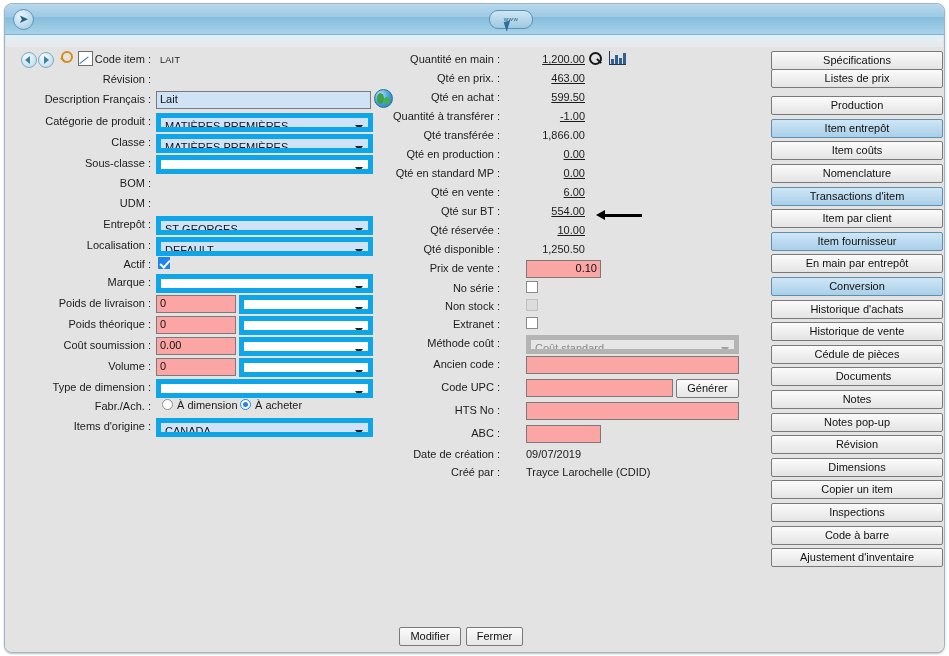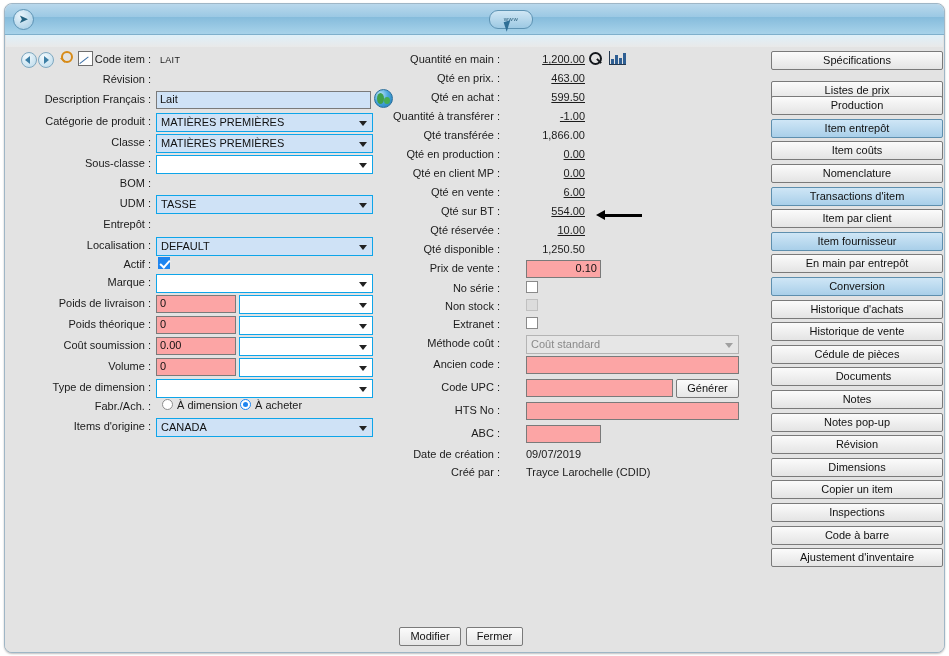--- a/index.html
+++ b/index.html
@@ -15,21 +15,21 @@
     background:linear-gradient(to bottom,#cfe6f4,#9dc9e3);}
   .www-badge span{display:block;text-align:center;font-size:6px;letter-spacing:.5px;color:#2b5f7c;line-height:16px;}
   .cursor-arrow{position:absolute;left:500px;top:17px;width:0;height:0;
     border-left:7px solid #2f6f96;border-bottom:10px solid transparent;transform:rotate(-18deg);}
   .toolstrip{position:absolute;left:1px;right:1px;top:31px;height:12px;background:linear-gradient(to bottom,#dff0f9,#e9e9e9);}
   .body{position:absolute;left:0;right:0;top:43px;bottom:0;background:#e3e3e3;}
   .lbl{position:absolute;text-align:right;font-size:11px;color:#1b1b1b;white-space:nowrap;}
   .val-static{position:absolute;font-size:11px;color:#1b1b1b;white-space:nowrap;}
   .inp{position:absolute;box-sizing:border-box;height:18px;border:1px solid #7a7a7a;background:#cfe2f6;font-family:"Liberation Sans",sans-serif;font-size:11px;color:#111;padding:1px 3px;}
   .inp.white{background:#fca5a5;}
-  .sel{position:absolute;box-sizing:border-box;height:19px;border:1px solid #0ea5e9;background:#cfe2f6;font-size:11px;color:#111;padding:2px 16px 2px 4px;white-space:nowrap;overflow:hidden;}
+  .sel{position:absolute;box-sizing:border-box;height:19px;border:5px solid #0ea5e9;background:#cfe2f6;font-size:11px;color:#111;padding:2px 16px 2px 4px;white-space:nowrap;overflow:hidden;}
   .sel.empty{background:#ffffff;}
   .sel.disabled{background:#e6e6e6;color:#8a8a8a;border-color:#b4b4b4;}
   .sel:after{content:"";position:absolute;right:5px;top:7px;width:0;height:0;border-left:4px solid transparent;border-right:4px solid transparent;border-top:5px solid #222;}
   .sel.disabled:after{border-top-color:#a0a0a0;}
   .cbx{position:absolute;width:12px;height:12px;box-sizing:border-box;border:1px solid #8a8a8a;background:#ffffff;}
   .cbx.checked{background:#1e85f0;border-color:#1e85f0;}
   .cbx.checked:after{content:"";position:absolute;left:3px;top:0px;width:4px;height:8px;border:solid #fff;border-width:0 2px 2px 0;transform:rotate(42deg);}
   .cbx.disabled{background:#dcdcdc;border-color:#c0c0c0;}
   .rad{position:absolute;width:11px;height:11px;box-sizing:border-box;border:1px solid #8d8d8d;border-radius:50%;background:#fff;}
   .rad.on{border-color:#1e85f0;}
@@ -103,23 +103,23 @@
 
     <div class="lbl" style="left:0px;top:89px;width:146px;">Classe :</div>
     <div class="sel" style="left:151px;top:87px;width:217px;">MATIÈRES PREMIÈRES</div>
 
     <div class="lbl" style="left:0px;top:110px;width:146px;">Sous-classe :</div>
     <div class="sel empty" style="left:151px;top:108px;width:217px;"></div>
 
     <div class="lbl" style="left:0px;top:130px;width:146px;">BOM :</div>
 
     <div class="lbl" style="left:0px;top:150px;width:146px;">UDM :</div>
-    <div class="sel" style="left:151px;top:148px;width:217px;">TASSE</div>
 
     <div class="lbl" style="left:0px;top:171px;width:146px;">Entrepôt :</div>
+    <div class="sel" style="left:151px;top:169px;width:217px;">ST-GEORGES</div>
 
     <div class="lbl" style="left:0px;top:192px;width:146px;">Localisation  :</div>
     <div class="sel" style="left:151px;top:190px;width:217px;">DEFAULT</div>
 
     <div class="lbl" style="left:0px;top:211px;width:146px;">Actif :</div>
     <div class="cbx checked" style="left:153px;top:210px;"></div>
 
     <div class="lbl" style="left:0px;top:229px;width:146px;">Marque :</div>
     <div class="sel empty" style="left:151px;top:227px;width:217px;"></div>
 
@@ -172,21 +172,21 @@
 
     <div class="lbl" style="left:330px;top:63px;width:165px;">Quantité à transférer :</div>
     <div class="num link" style="left:500px;top:63px;width:80px;">-1.00</div>
 
     <div class="lbl" style="left:330px;top:82px;width:165px;">Qté transférée :</div>
     <div class="num" style="left:500px;top:82px;width:80px;">1,866.00</div>
 
     <div class="lbl" style="left:330px;top:101px;width:165px;">Qté en production :</div>
     <div class="num link" style="left:500px;top:101px;width:80px;">0.00</div>
 
-    <div class="lbl" style="left:330px;top:120px;width:165px;">Qté en client MP :</div>
+    <div class="lbl" style="left:330px;top:120px;width:165px;">Qté en standard MP :</div>
     <div class="num link" style="left:500px;top:120px;width:80px;">0.00</div>
 
     <div class="lbl" style="left:330px;top:139px;width:165px;">Qté en vente :</div>
     <div class="num link" style="left:500px;top:139px;width:80px;">6.00</div>
 
     <div class="lbl" style="left:330px;top:158px;width:165px;">Qté sur BT :</div>
     <div class="num link" style="left:500px;top:158px;width:80px;">554.00</div>
 
     <div class="lbl" style="left:330px;top:177px;width:165px;">Qté réservée :</div>
     <div class="num link" style="left:500px;top:177px;width:80px;">10.00</div>
@@ -224,21 +224,21 @@
     <div class="inp white" style="left:521px;top:378px;width:75px;"></div>
 
     <div class="lbl" style="left:330px;top:401px;width:165px;">Date de création :</div>
     <div class="val-static" style="left:521px;top:401px;">09/07/2019</div>
 
     <div class="lbl" style="left:330px;top:419px;width:165px;">Créé par :</div>
     <div class="val-static" style="left:521px;top:419px;text-align:right;">Trayce Larochelle (CDID)</div>
 
     <div id="side-buttons">
         <div class="sidebtn" style="top: 4px;">Spécifications</div>
-        <div class="sidebtn" style="top: 34px;">Listes de prix</div>
+        <div class="sidebtn" style="top: 22px;">Listes de prix</div>
         <div class="sidebtn" style="top: 49.2px;">Production</div>
         <div class="sidebtn hl" style="top: 71.8px;">Item entrepôt</div>
         <div class="sidebtn" style="top: 94.4px;">Item coûts</div>
         <div class="sidebtn" style="top: 117px;">Nomenclature</div>
         <div class="sidebtn hl" style="top: 139.6px;">Transactions d'item</div>
         <div class="sidebtn" style="top: 162.2px;">Item par client</div>
         <div class="sidebtn hl" style="top: 184.8px;">Item fournisseur</div>
         <div class="sidebtn" style="top: 207.4px;">En main par entrepôt</div>
         <div class="sidebtn hl" style="top: 230px;">Conversion</div>
         <div class="sidebtn" style="top: 252.6px;">Historique d'achats</div>

